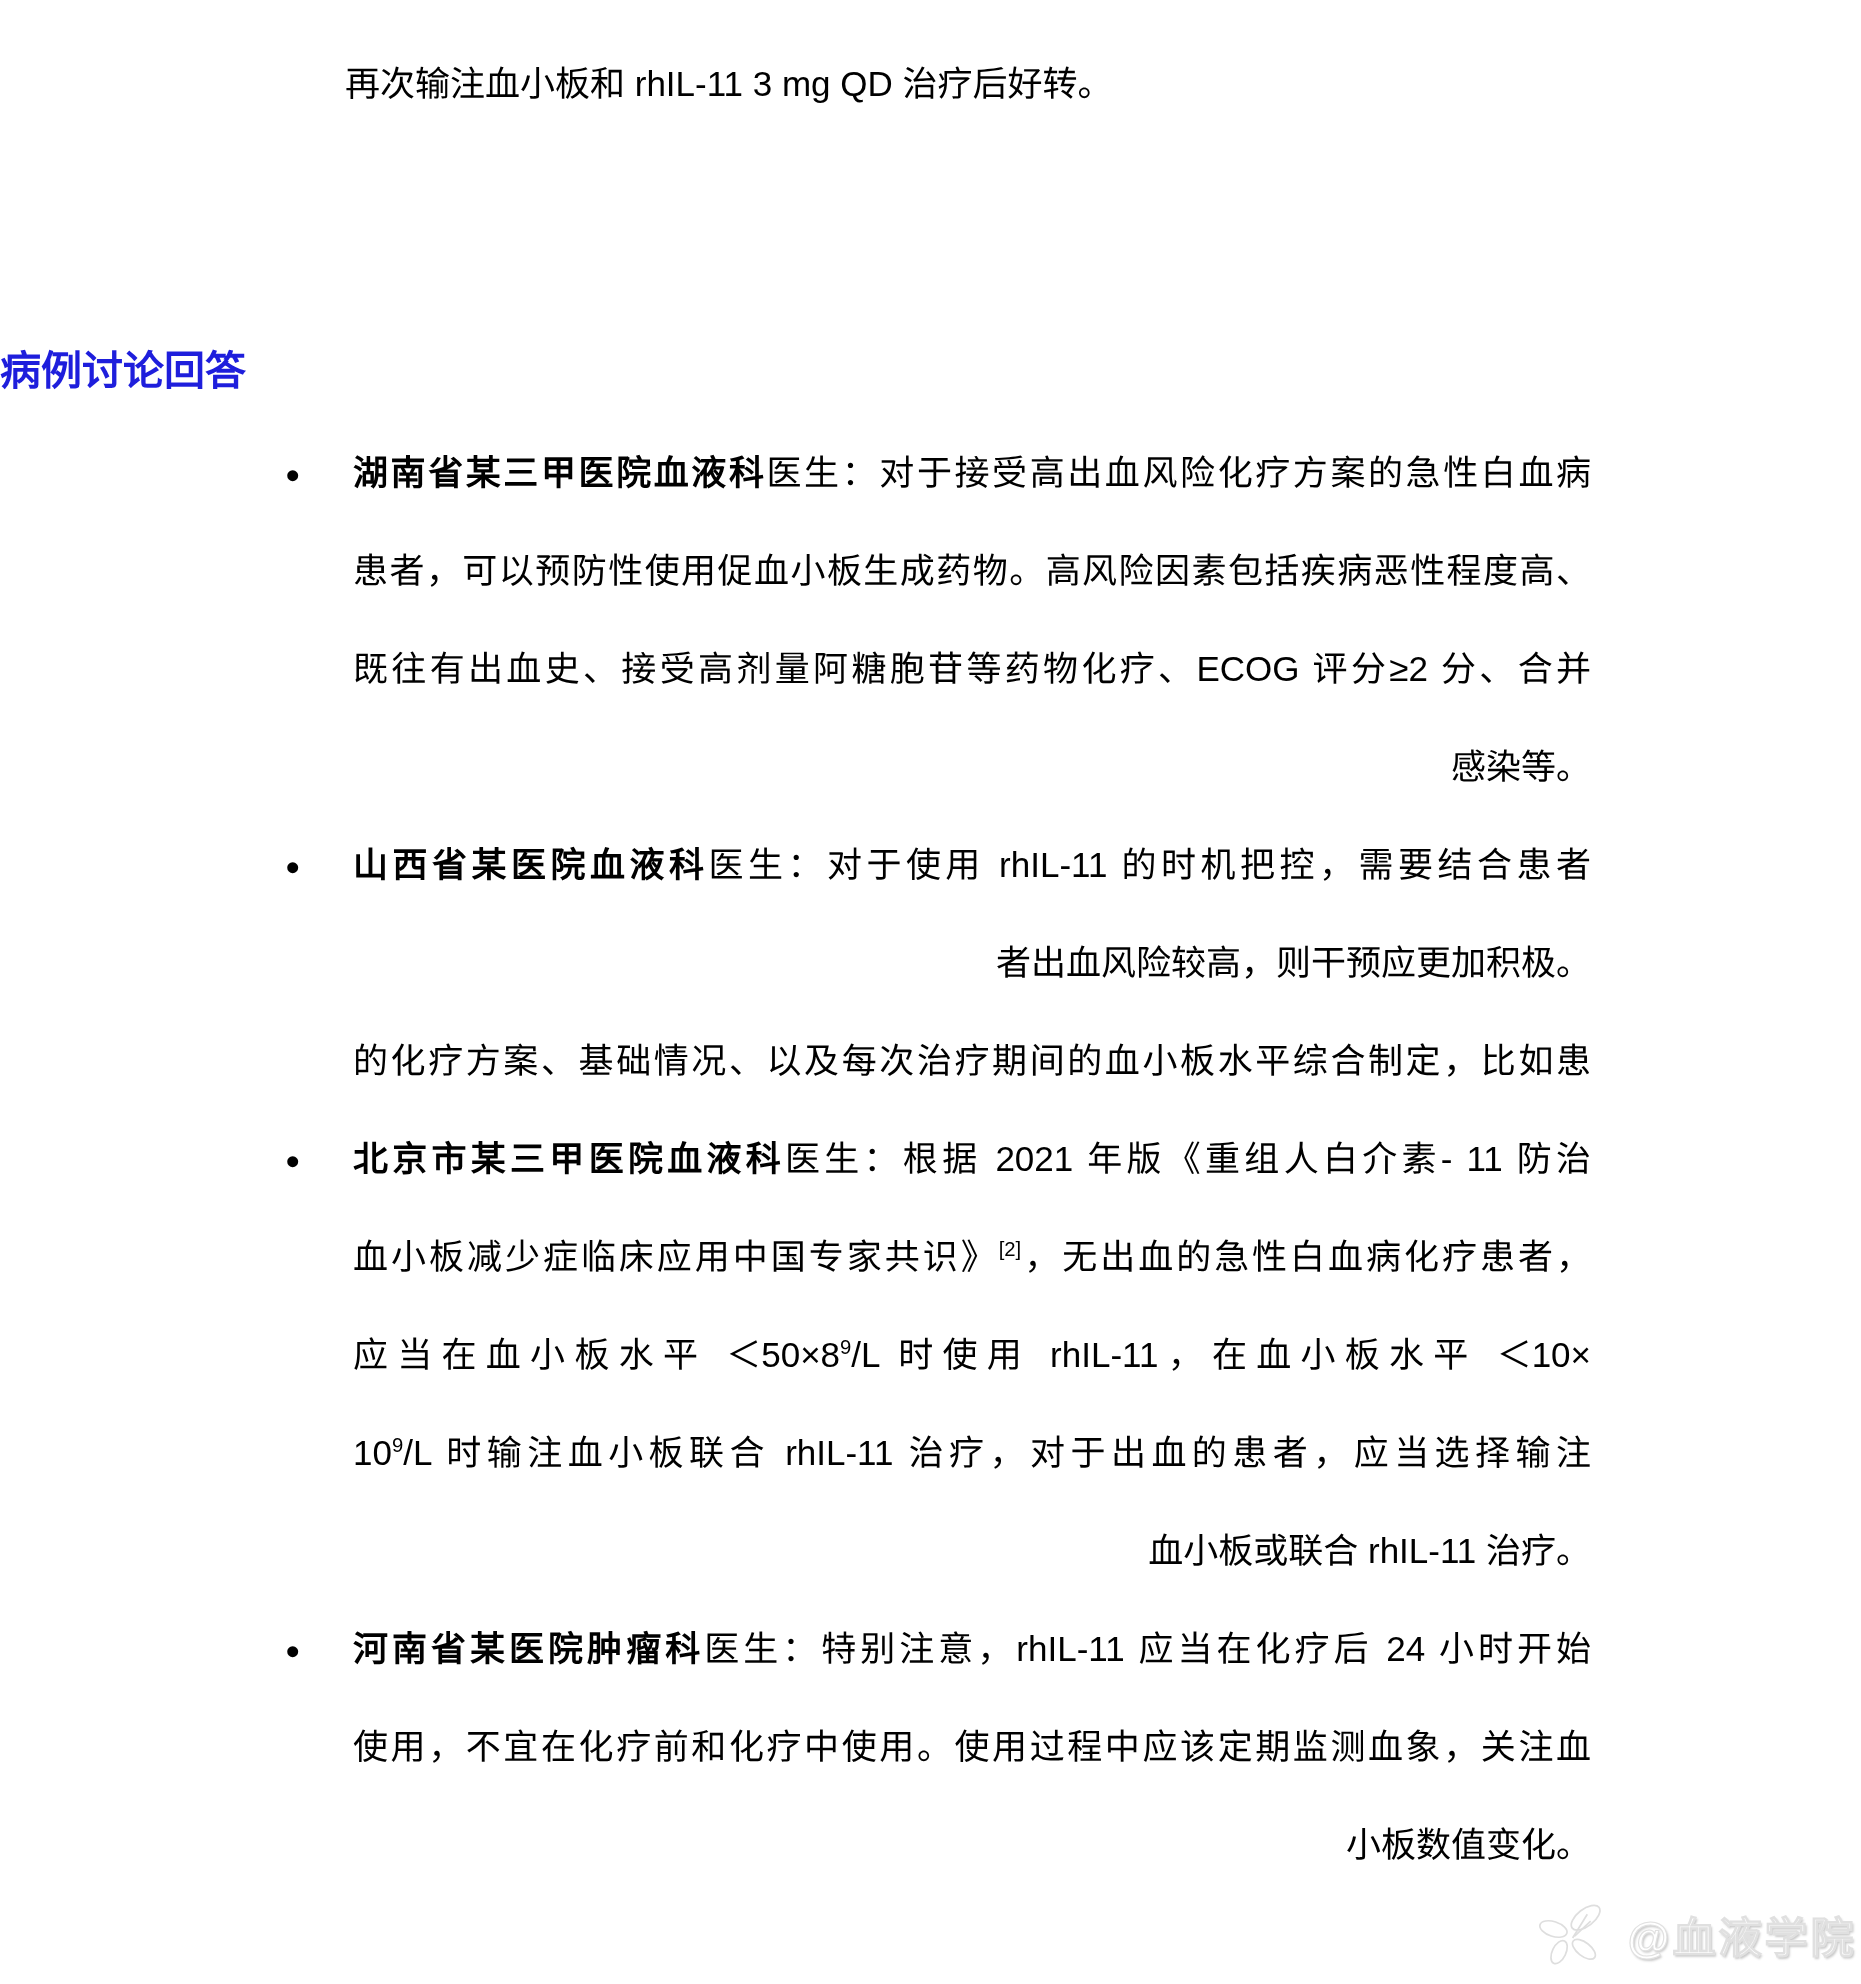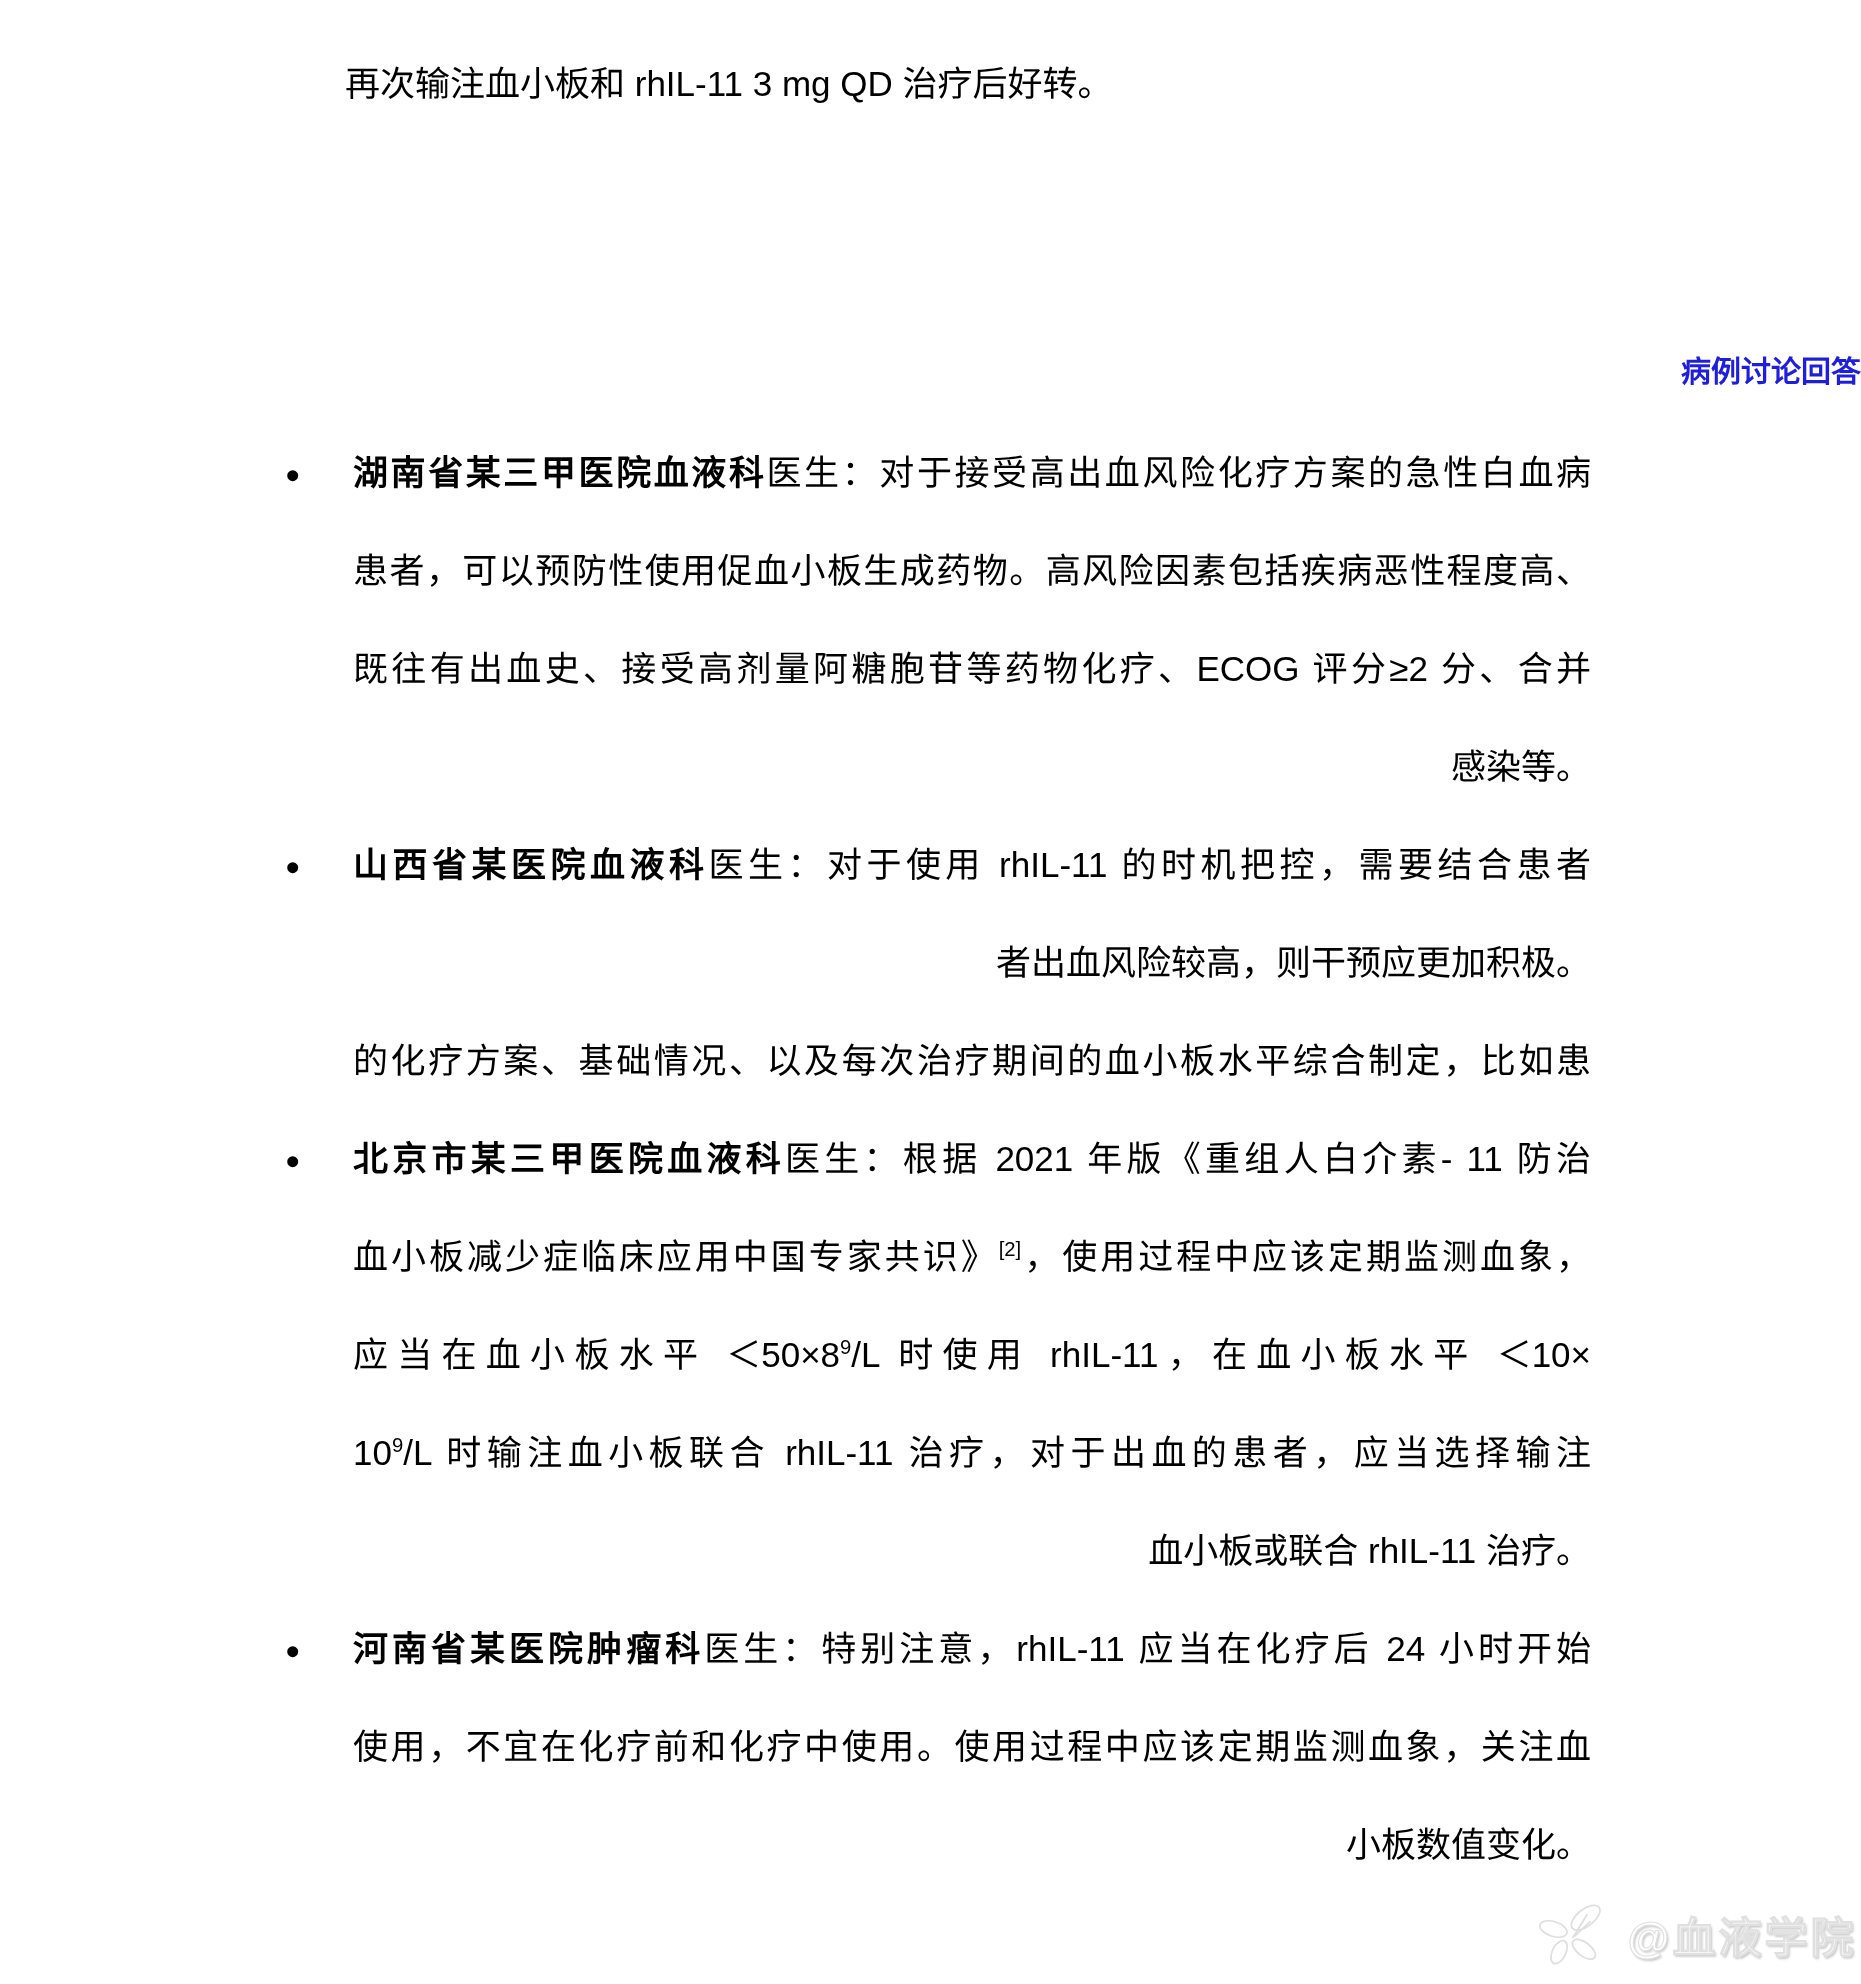--- a/index.html
+++ b/index.html
@@ -13,21 +13,21 @@
   
   .intro{
     position:absolute;top:34px;left:345px;width:1238px;margin:0;
     font-size:35px;line-height:99px;white-space:nowrap;
   }
 
   
   .flow{position:absolute;top:319px;left:0;width:1861px;}
   .heading{
     height:105px;line-height:105px;margin:0;
-    text-align:right;font-size:30px;font-weight:700;
+    text-align:left;font-size:41px;font-weight:700;
   }
   .question{
     height:98px;line-height:98px;padding-left:283px;
     font-size:35px;font-weight:700;white-space:nowrap;
   }
   .qnum{margin-right:19.5px;}
 
   ul.bullets{list-style:none;margin:0;padding:0;}
   li.bullet{position:relative;padding-left:345px;}
   .marker{
@@ -83,21 +83,21 @@
     <div class="bullet-body">
             <div class="line j"><span class="b">山西省某医院血液科</span><span>医生：对于使用 rhIL-11 的时机把控，需要结合患者</span></div>
             <div class="line last"><span>者出血风险较高，则干预应更加积极。</span></div>
             <div class="line j"><span>的化疗方案、基础情况、以及每次治疗期间的血小板水平综合制定，比如患</span></div>
           </div>
   </li>
         <li class="bullet">
     <span class="marker">●</span>
     <div class="bullet-body">
             <div class="line j"><span class="b">北京市某三甲医院血液科</span><span>医生：根据 2021 年版《重组人白介素- 11 防治</span></div>
-            <div class="line j"><span>血小板减少症临床应用中国专家共识》</span><span class="sup">[2]</span><span>，使用过程中应该定期监测血象，</span></div>
+            <div class="line j"><span>血小板减少症临床应用中国专家共识》</span><span class="sup">[2]</span><span>，无出血的急性白血病化疗患者，</span></div>
             <div class="line j"><span>应当在血小板水平 ＜50×8</span><span class="sup">9</span><span>/L 时使用 rhIL-11，在血小板水平 ＜10×</span></div>
             <div class="line j"><span>10</span><span class="sup">9</span><span>/L 时输注血小板联合 rhIL-11 治疗，对于出血的患者，应当选择输注</span></div>
             <div class="line last"><span>血小板或联合 rhIL-11 治疗。</span></div>
           </div>
   </li>
         <li class="bullet">
     <span class="marker">●</span>
     <div class="bullet-body">
             <div class="line j"><span class="b">河南省某医院肿瘤科</span><span>医生：特别注意，rhIL-11 应当在化疗后 24 小时开始</span></div>
             <div class="line j"><span>使用，不宜在化疗前和化疗中使用。使用过程中应该定期监测血象，关注血</span></div>

